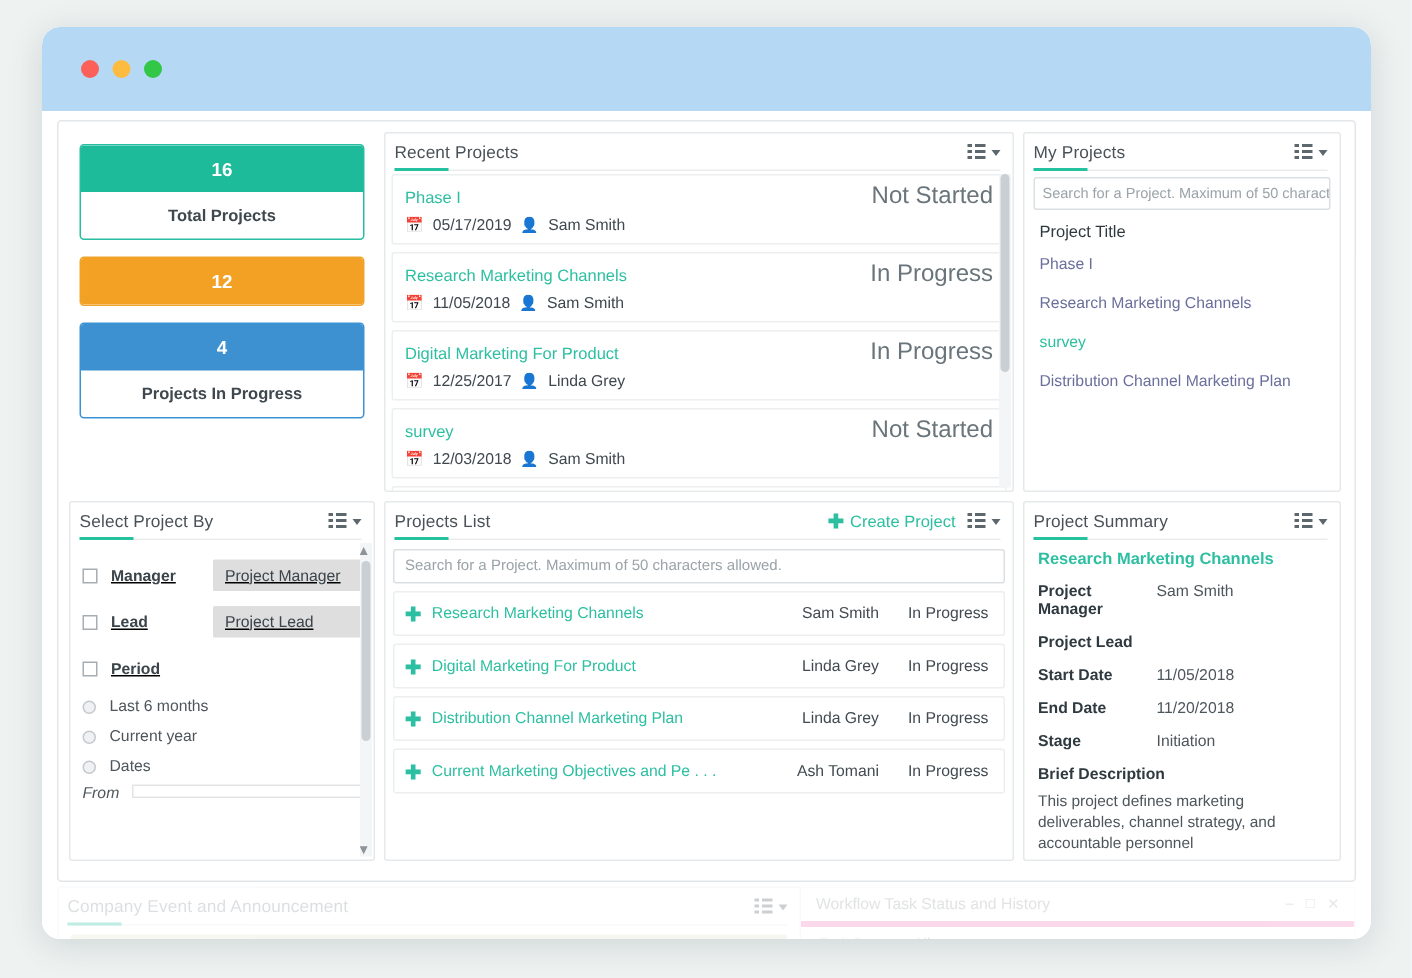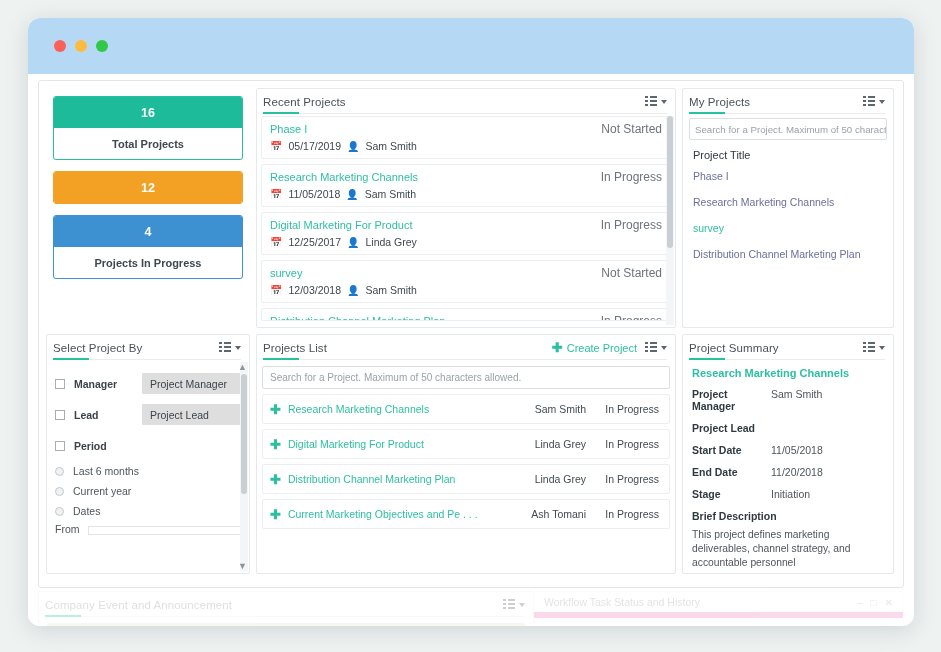--- a/index.html
+++ b/index.html
@@ -143,21 +143,21 @@
   .rp-list { padding: 2px 4px 0 4px; height: 100%; overflow: hidden; position: relative; }
   .rp-item {
     border: 1px solid #eceef0;
     border-radius: 2px;
     margin-bottom: 5px;
     padding: 5px 8px 6px 8px;
     background: #fff;
   }
   .rp-top { display: flex; align-items: baseline; }
   .rp-name { font-size: 11px; color: #2dbfa1; }
-  .rp-status { margin-left: auto; font-size: 12px; color: #6a757b; }
+  .rp-status { margin-left: auto; font-size: 16px; color: #6a757b; }
   .rp-meta { margin-top: 4px; display: flex; align-items: center; gap: 6px; font-size: 10.5px; color: #3e484e; }
   .cal-glyph { font-size: 10px; color: #2c3438; }
   .user-glyph { font-size: 10px; color: #2c3438; }
   .rp-cut { overflow: hidden; height: 13px; }
 
   .vscroll {
     position: absolute;
     right: 1px; top: 2px;
     width: 8px; bottom: 2px;
     background: #f4f5f6;
@@ -181,36 +181,36 @@
     overflow: hidden;
     white-space: nowrap;
   }
   .mp-head { padding: 9px 10px 2px 10px; font-size: 11px; font-weight: normal; color: #2f3a40; }
   .mp-item { padding: 7px 10px; font-size: 10.5px; color: #6a6f9c; }
   .mp-item.active { color: #2dbfa1; }
 
   
   .spb { width: 204px; }
   .spb-body { padding: 8px 0 0 0; position: relative; height: 100%; }
-  .frow { display: flex; align-items: center; padding: 0 8px; height: 31px; }
+  .frow { display: flex; align-items: center; padding: 0 8px; height: 31px; text-decoration: underline; }
   .cbx { width: 10px; height: 10px; border: 1px solid #a7aeb3; background: #fff; margin-right: 9px; flex: none; }
   .flabel { font-size: 10.5px; font-weight: bold; color: #3a444a; width: 68px; }
   .fpill {
     background: #dedede;
     height: 21px;
     flex: 1;
     display: flex; align-items: center;
     padding: 0 8px;
     font-size: 10.5px; color: #3a444a;
     border-radius: 1px;
   }
   .rrow { display: flex; align-items: center; padding: 0 8px; height: 20px; }
   .radio { width: 9px; height: 9px; border-radius: 50%; border: 1px solid #c3c9cd; background: #f0f1f2; margin-right: 9px; flex: none; }
   .rlabel { font-size: 10.5px; color: #4d565b; }
-  .fromrow { display: flex; align-items: flex-end; padding: 2px 8px 0 8px; gap: 8px; overflow: hidden; height: 14px; }
+  .fromrow { display: flex; align-items: flex-start; padding: 2px 8px 0 8px; gap: 8px; overflow: hidden; height: 14px; font-style: italic; }
   .fromlabel { font-size: 10.5px; color: #4d565b; }
   .frominput { flex: 1; height: 9px; background: #fff; border: 1px solid #e2e4e6; }
   .frominput .fill { height: 100%; width: 82%; background: #fff; }
   .scroll-arrow { position: absolute; right: 2px; font-size: 9px; color: #8c949a; }
 
   
   .pl { width: 420px; }
   .create-link { font-size: 11px; color: #2dbfa1; display: flex; align-items: center; gap: 4px; margin-right: 4px; }
   .plus { color: #2dbfa1; font-size: 13px; line-height: 1; font-weight: bold; }
   .pl-search {
@@ -279,21 +279,21 @@
     padding: 0 12px;
     gap: 14px;
     border-radius: 2px;
   }
   .ann-item.beige { background: #e8e6d3; }
 
   
   .wf-head {
     height: 26px; display: flex; align-items: center;
     padding: 0 10px; font-size: 10.5px; color: #6b757b;
-    border-bottom: 6px solid #ec4899;
+    border-bottom: 4px solid #ec4899;
   }
   .wf-ctrl { margin-left: auto; display: flex; gap: 8px; font-size: 10px; color: #7c868c; }
   .wf-tabs { display: flex; gap: 16px; padding: 6px 12px 0 12px; border-bottom: 1px solid #f0f1f2; }
   .wf-tab { font-size: 9.5px; color: #b9c1c6; padding-bottom: 5px; }
   .wf-tab.active { color: #4b5459; border-bottom: 2px solid #9fd9cd; }
 </style>
 </head>
 <body>
 
 <div class="frame">

